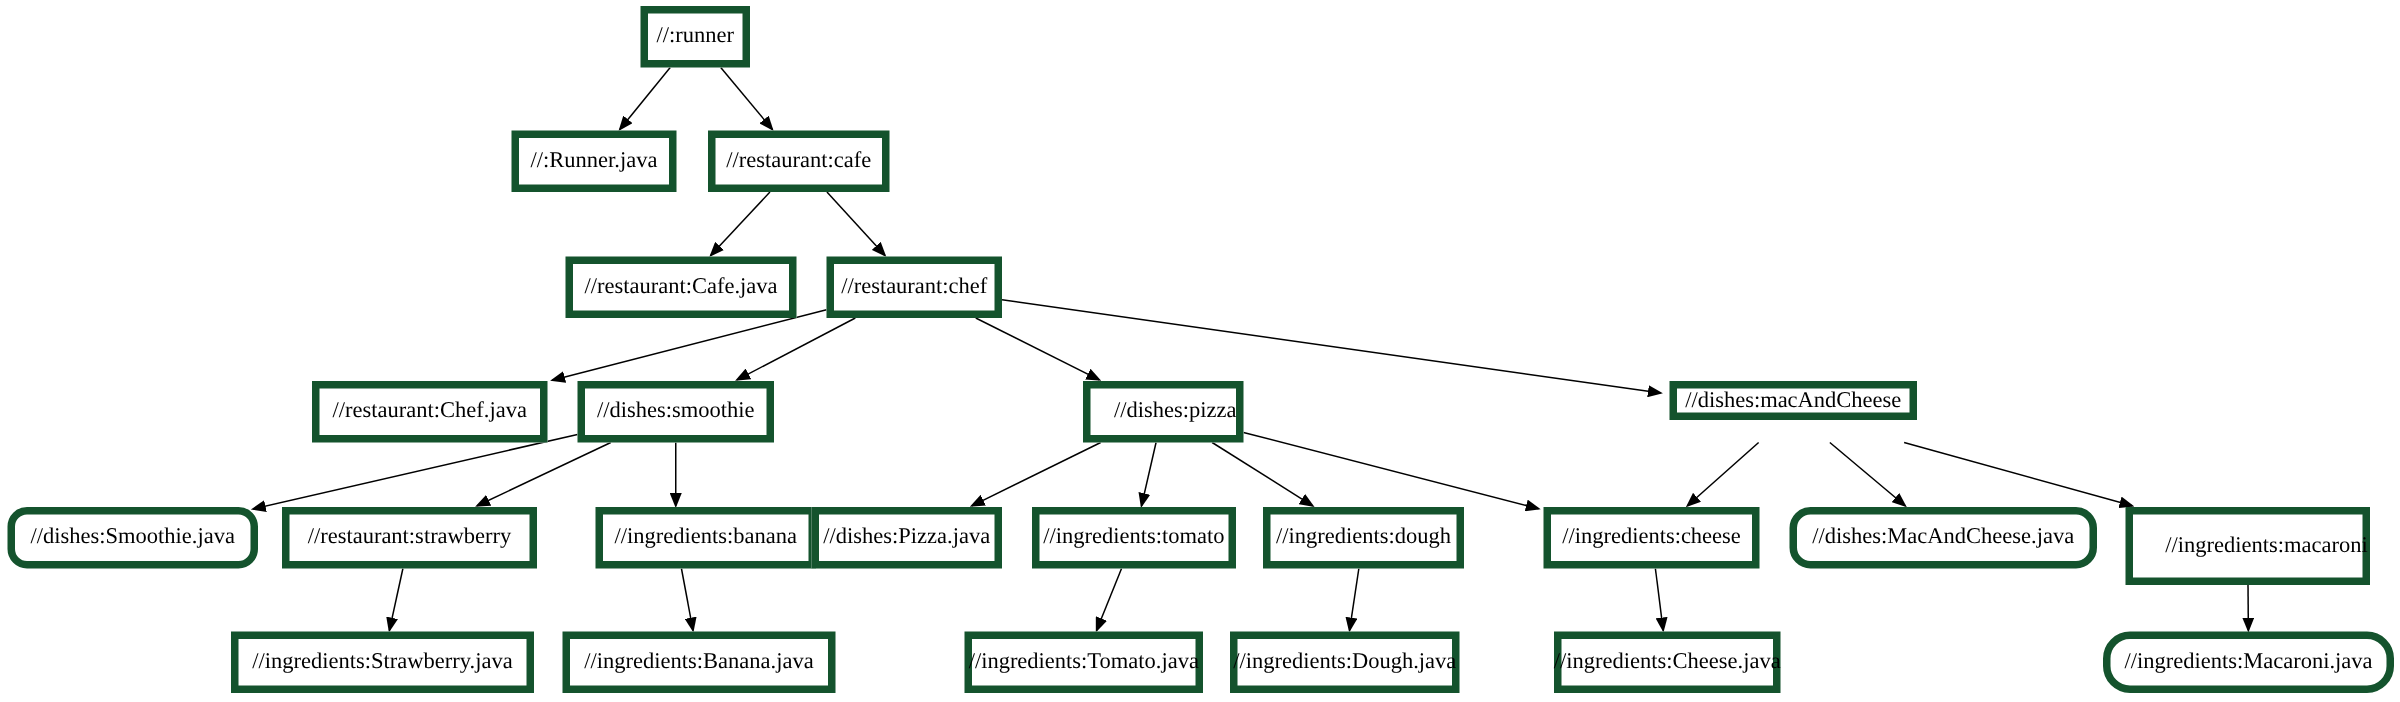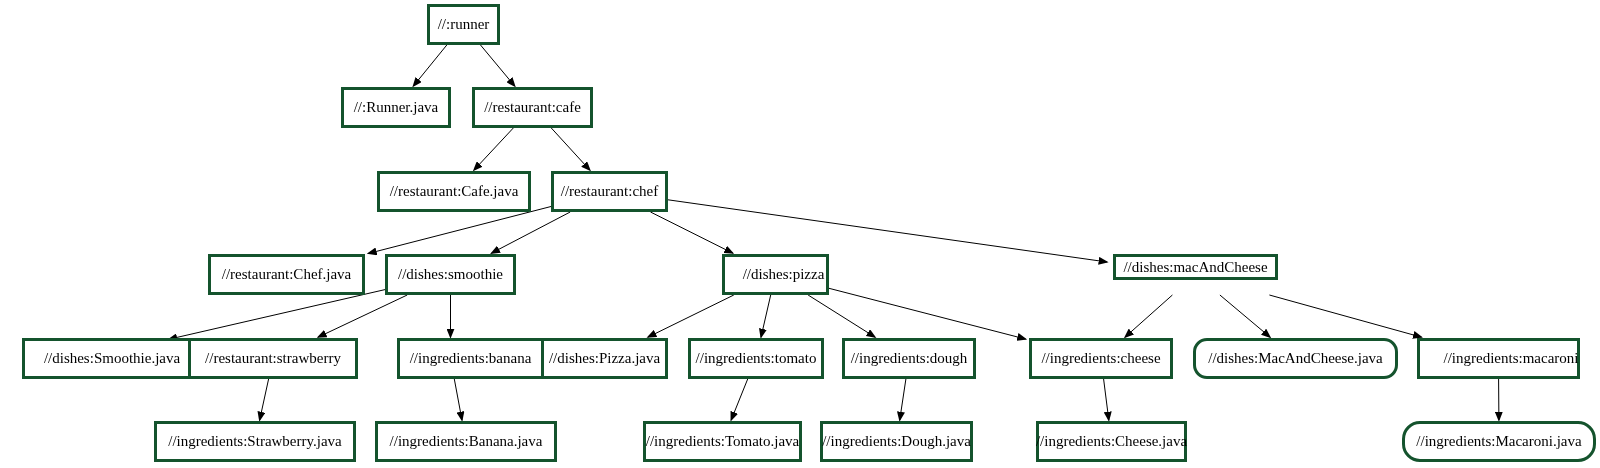--- a/index.html
+++ b/index.html
@@ -19,21 +19,21 @@
     position: absolute;
     left: 0;
     top: 0;
     width: 1600px;
     height: 468px;
   }
   .node {
     position: absolute;
     box-sizing: border-box;
     background: #ffffff;
-    border: 3px solid #14532d;
+    border: 5px solid #14532d;
     color: #000000;
     display: flex;
     align-items: center;
     justify-content: center;
     font-size: 15px;
     line-height: 1;
     white-space: nowrap;
   }
   .edge-layer line {
     stroke: #000000;
@@ -102,21 +102,21 @@
       </div>
       <div class="node" style="left: 385px; top: 254px; width: 131px; height: 41px;">
         <span>//dishes:smoothie</span>
       </div>
       <div class="node" style="left: 722px; top: 254px; width: 107px; height: 41px; padding-left: 16px;">
         <span>//dishes:pizza</span>
       </div>
       <div class="node" style="left: 1113px; top: 254px; width: 165px; height: 26px;">
         <span>//dishes:macAndCheese</span>
       </div>
-      <div class="node" style="left: 22px; top: 338px; width: 180px; height: 41px;">
+      <div class="node" style="left: 5px; top: 338px; width: 167px; height: 41px; border-radius: 13px;">
         <span>//dishes:Smoothie.java</span>
       </div>
       <div class="node" style="left: 188px; top: 338px; width: 170px; height: 41px;">
         <span>//restaurant:strawberry</span>
       </div>
       <div class="node" style="left: 377px; top: 338px; width: 147px; height: 41px; margin-left: 20px;">
         <span>//ingredients:banana</span>
       </div>
       <div class="node" style="left: 541px; top: 338px; width: 127px; height: 41px;">
         <span>//dishes:Pizza.java</span>
@@ -126,21 +126,21 @@
       </div>
       <div class="node" style="left: 842px; top: 338px; width: 134px; height: 41px;">
         <span>//ingredients:dough</span>
       </div>
       <div class="node" style="left: 1029px; top: 338px; width: 144px; height: 41px;">
         <span>//ingredients:cheese</span>
       </div>
       <div class="node" style="left: 1193px; top: 338px; width: 205px; height: 41px; border-radius: 14px;">
         <span>//dishes:MacAndCheese.java</span>
       </div>
-      <div class="node" style="left: 1417px; top: 338px; width: 163px; height: 41px; padding-left: 25px;">
+      <div class="node" style="left: 1417px; top: 338px; width: 163px; height: 52px; padding-left: 25px;">
         <span>//ingredients:macaroni</span>
       </div>
       <div class="node" style="left: 154px; top: 421px; width: 202px; height: 41px;">
         <span>//ingredients:Strawberry.java</span>
       </div>
       <div class="node" style="left: 375px; top: 421px; width: 182px; height: 41px;">
         <span>//ingredients:Banana.java</span>
       </div>
       <div class="node" style="left: 643px; top: 421px; width: 159px; height: 41px;">
         <span>//ingredients:Tomato.java</span>

